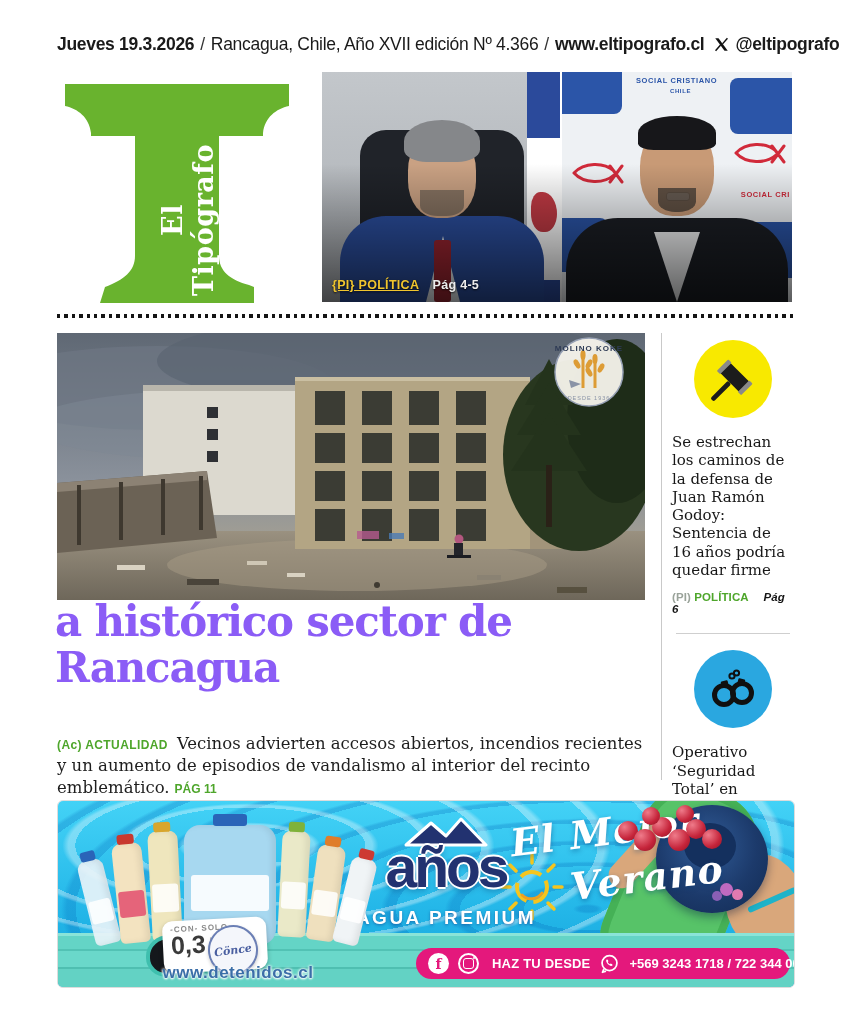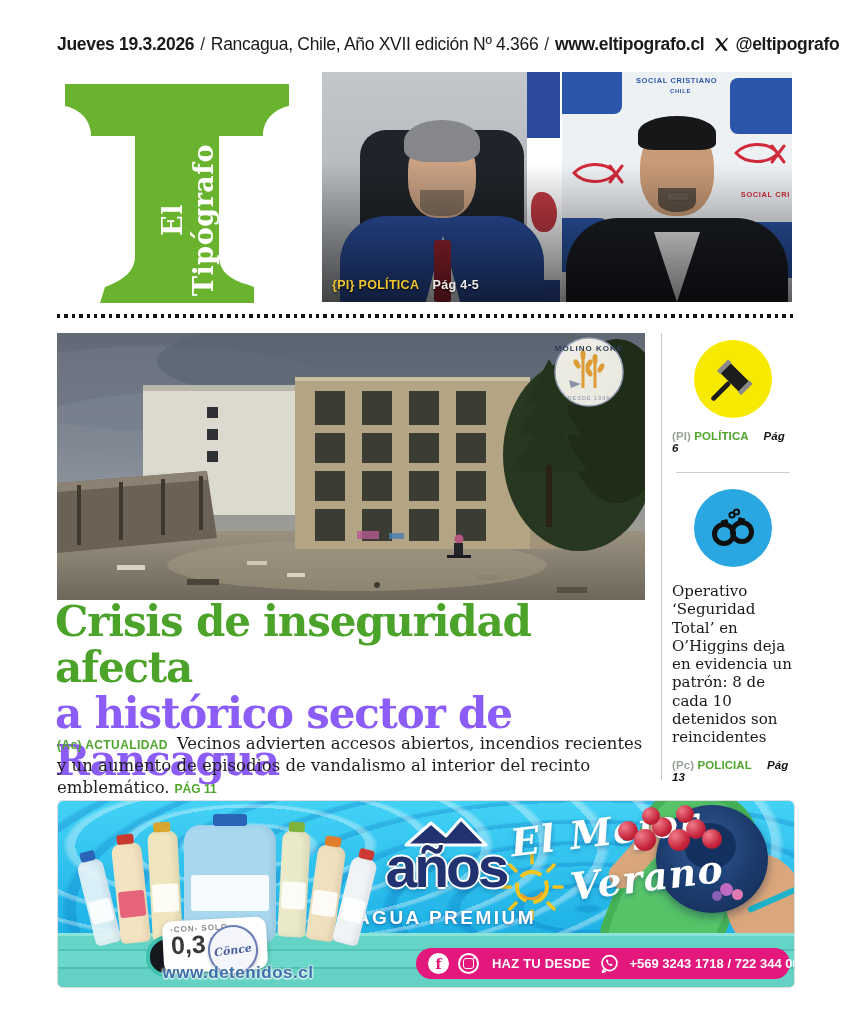--- a/index.html
+++ b/index.html
@@ -25,21 +25,21 @@
   .photos{position:absolute;left:322px;top:72px;width:470px;height:230px;display:flex;gap:2px;}
   .photo{position:relative;overflow:hidden;}
   .photo1{width:238px;background:linear-gradient(180deg,#c3c7cb,#a9adb2);}
   .photo2{flex:1;background:#eef1f4;}
   .photos-overlay{position:absolute;inset:0;background:linear-gradient(180deg,transparent 40%,rgba(0,0,0,.62) 100%);}
   .photo-caption{position:absolute;left:10px;right:8px;bottom:10px;}
   .ts-headline{font-family:"DejaVu Serif",serif;font-weight:700;font-size:22.5px;line-height:1.14;
                color:#fff;text-shadow:0 2px 4px rgba(0,0,0,.85);max-width:440px;}
   .ts-tagrow{margin-top:9px;font-size:12.5px;font-weight:700;letter-spacing:.3px;
              text-shadow:0 1px 2px rgba(0,0,0,.8);}
-  .ts-tag{color:#f0c52e;}
+  .ts-tag{color:#f0c52e;text-decoration:underline;}
   .ts-page{color:#ececec;margin-left:10px;}
 
   
   .p1-banner{position:absolute;right:0;top:0;width:33px;height:230px;background:#fff;}
   .p1-banner .b-top{position:absolute;top:0;left:0;right:0;height:66px;background:#2b4a9b;}
   .p1-banner .b-red{position:absolute;top:120px;left:4px;width:26px;height:40px;background:#c23a44;border-radius:40% 60% 50% 50%;}
   .p1-banner .b-bot{position:absolute;bottom:0;left:0;right:0;height:22px;background:#2b4a9b;}
   .p1-chair{position:absolute;left:38px;top:58px;width:164px;height:180px;background:#202329;border-radius:26px 26px 0 0;}
   .p1-suit{position:absolute;left:18px;bottom:0;width:204px;height:86px;background:#2b4e9e;border-radius:46px 46px 0 0;}
   .p1-shirt{position:absolute;left:104px;bottom:0;width:34px;height:66px;background:#e9eef2;
@@ -319,20 +319,21 @@
       <div class="sb-circle yellow">
         <svg width="46" height="46" viewBox="0 0 48 48">
           <g transform="rotate(45 24 24)">
             <rect x="9" y="14" width="30" height="15" rx="2" fill="#1c1c1c"></rect>
             <rect x="6" y="13" width="5" height="17" rx="1" fill="#8a8a8a"></rect>
             <rect x="37" y="13" width="5" height="17" rx="1" fill="#8a8a8a"></rect>
             <rect x="21.5" y="29" width="5" height="26" rx="2" fill="#1c1c1c"></rect>
           </g>
         </svg>
       </div>
+      <div class="sb-text">Se estrechan los caminos de la defensa de Juan Ramón Godoy: Sentencia de 16 años podría quedar firme</div>
       <div class="sb-tag">
         <span class="pfx">(PI)</span>
         <span class="sec">POLÍTICA</span>
         <span class="pg">Pág 6</span>
       </div>
     </div>
     <div class="sb-divider"></div>
     <div>
       <div class="sb-circle blue">
         <svg width="48" height="48" viewBox="0 0 48 48">
@@ -347,21 +348,20 @@
       <div class="sb-text">Operativo ‘Seguridad Total’ en O’Higgins deja en evidencia un patrón: 8 de cada 10 detenidos son reincidentes</div>
       <div class="sb-tag">
         <span class="pfx">(Pc)</span>
         <span class="sec">POLICIAL</span>
         <span class="pg">Pág 13</span>
       </div>
     </div>
   </aside>
 
   <h1 class="headline" style="margin:0;">
-    <span class="hl-green">Crisis de inseguridad afecta</span>
     <span class="hl-black">a histórico sector de Rancagua</span>
   </h1>
 
   <p class="deck" style="margin:0;">
     <span class="kicker">(Ac) ACTUALIDAD</span><span>Vecinos advierten accesos abiertos, incendios recientes y un aumento de episodios de vandalismo al interior del recinto emblemático.</span><span class="deck-page">PÁG 11</span>
   </p>
 
   <div class="ad">
     <div class="water"></div>
 

